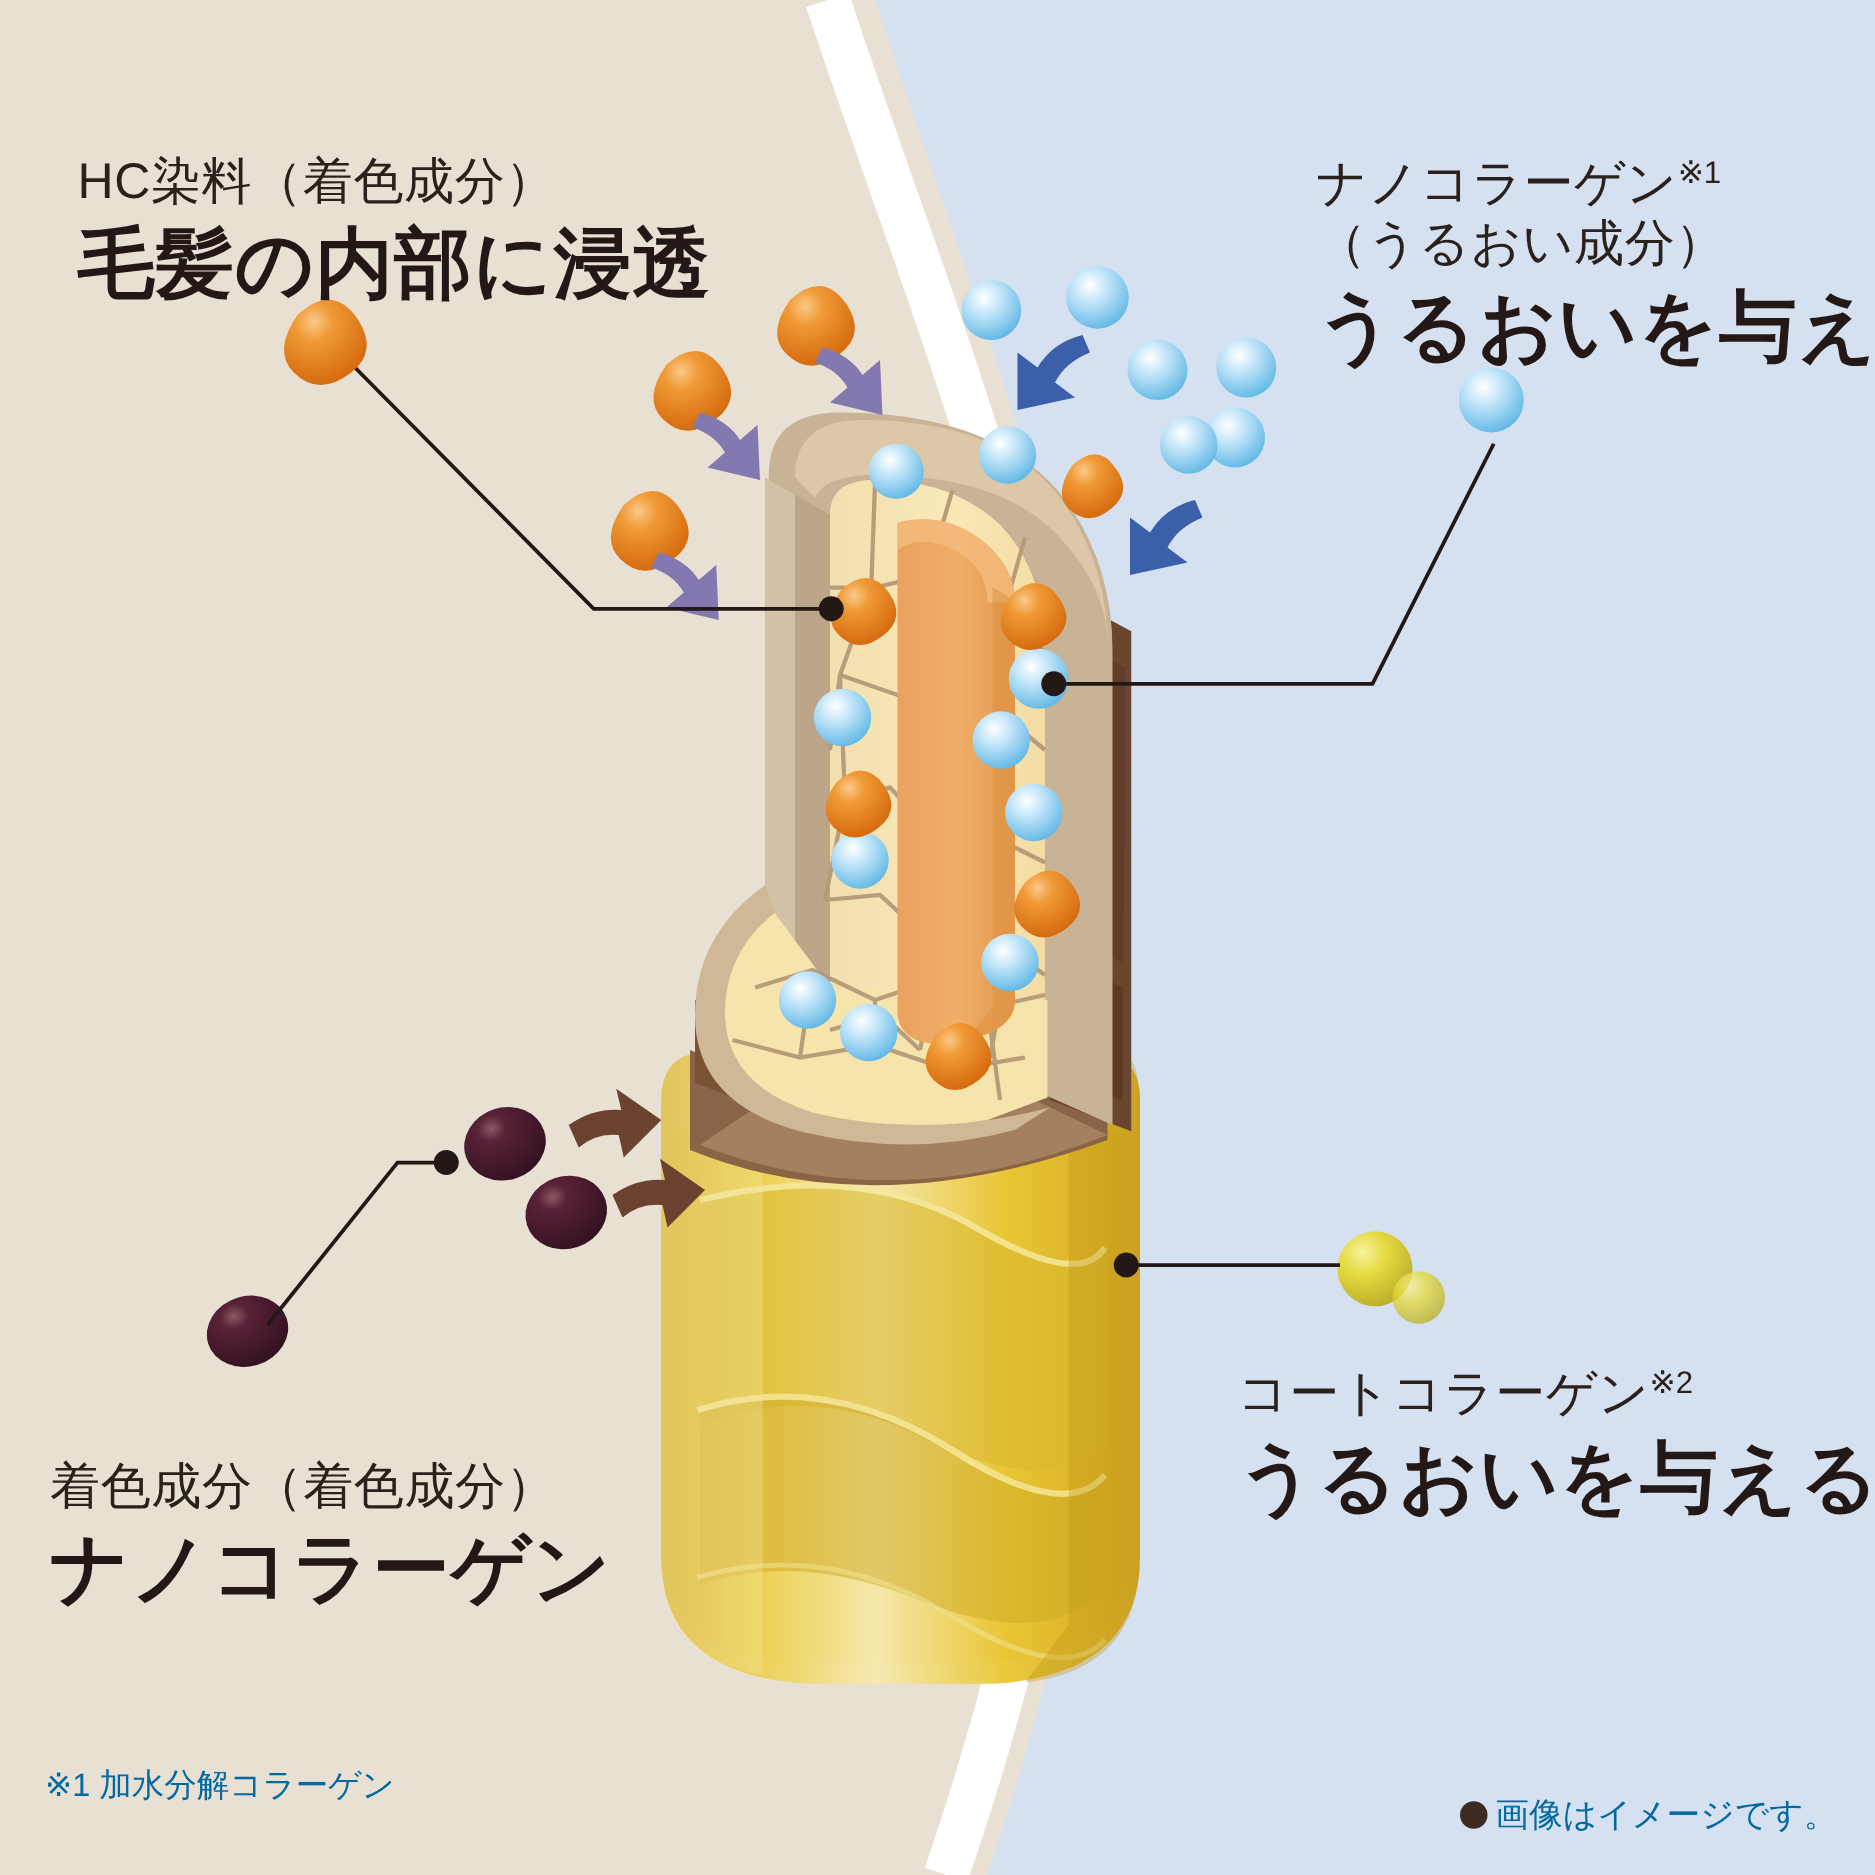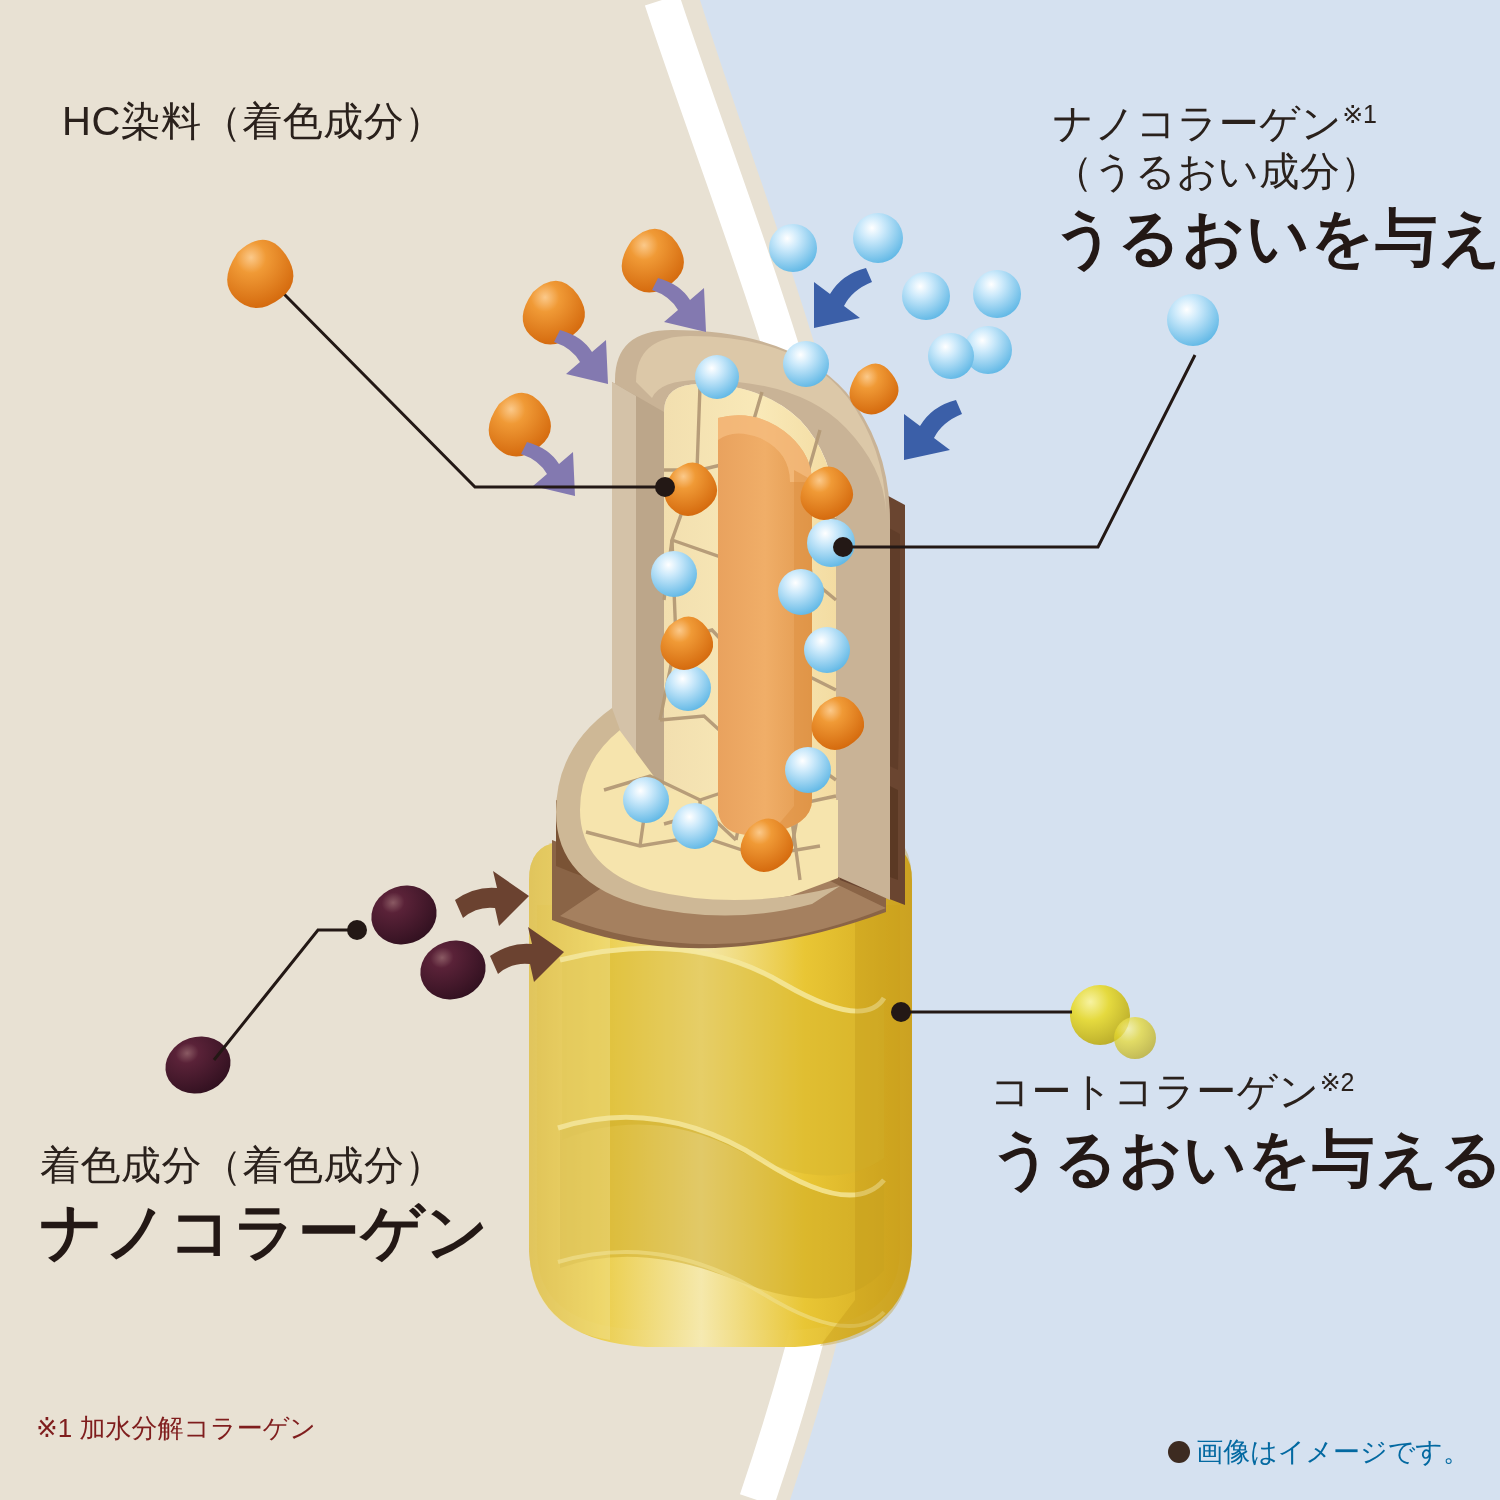--- a/index.html
+++ b/index.html
@@ -19,20 +19,21 @@
     position: absolute;
     inset: 0;
     width: 1500px;
     height: 1500px;
   }
   .label-block {
     position: absolute;
     color: #231815;
     line-height: 1.18;
     white-space: nowrap;
+    margin-top: 24px;
   }
   .lbl-sub {
     font-size: 40px;
     letter-spacing: 0.5px;
     font-weight: 400;
     color: #2a211c;
   }
   .lbl-sub .sup {
     font-size: 25px;
     vertical-align: super;
@@ -48,21 +49,21 @@
   #label-topleft { left: 62px; top: 98px; }
   #label-topright { left: 1053px; top: 100px; text-align: left; }
   #label-bottomleft { left: 40px; top: 1142px; }
   #label-bottomright { left: 990px; top: 1068px; }
 
   .footnotes {
     position: absolute;
     left: 36px;
     top: 1408px;
     font-size: 26px;
-    color: #7f1d1d;
+    color: #0369a1;
     line-height: 1.55;
     white-space: nowrap;
   }
   .img-note {
     position: absolute;
     right: 30px;
     top: 1434px;
     font-size: 27px;
     color: #0369a1;
     white-space: nowrap;
@@ -309,20 +310,21 @@
       <circle cx="843" cy="547" r="10"></circle>
       <circle cx="357" cy="930" r="10"></circle>
       <circle cx="901" cy="1012" r="10"></circle>
     </g>
 
     <path d="M 238 252 q 28 -26 48 3 q 17 26 -5 43 q -26 20 -46 0 q -17 -17 3 -46 z" fill="url(#gOrange)"></path>
   </svg>
 
   <div class="label-block" id="label-topleft">
     <div class="lbl-sub">HC染料（着色成分）</div>
+    <div class="lbl-main">毛髪の内部に浸透</div>
   </div>
 
   <div class="label-block" id="label-topright">
     <div class="lbl-sub"><span>ナノコラーゲン</span><span class="sup">※1</span></div>
     <div class="lbl-sub">（うるおい成分）</div>
     <div class="lbl-main">うるおいを与える</div>
   </div>
 
   <div class="label-block" id="label-bottomleft">
     <div class="lbl-sub">着色成分（着色成分）</div>

